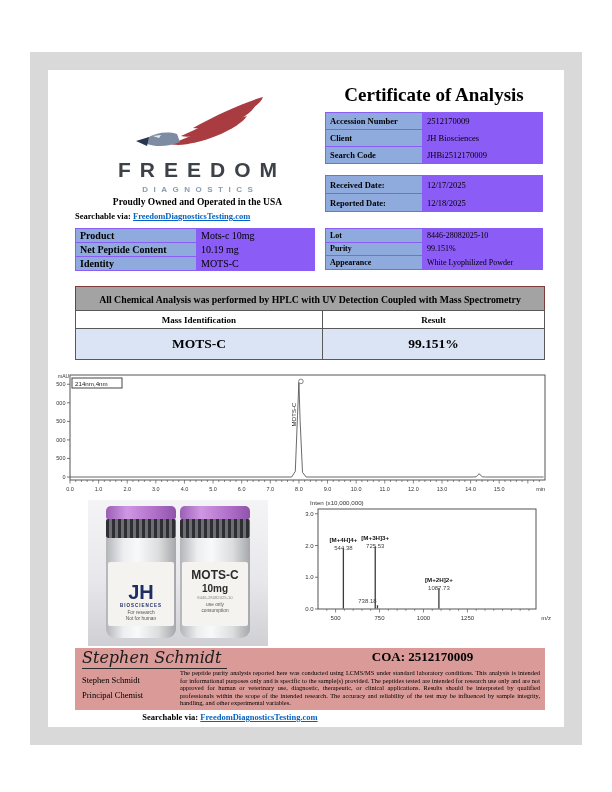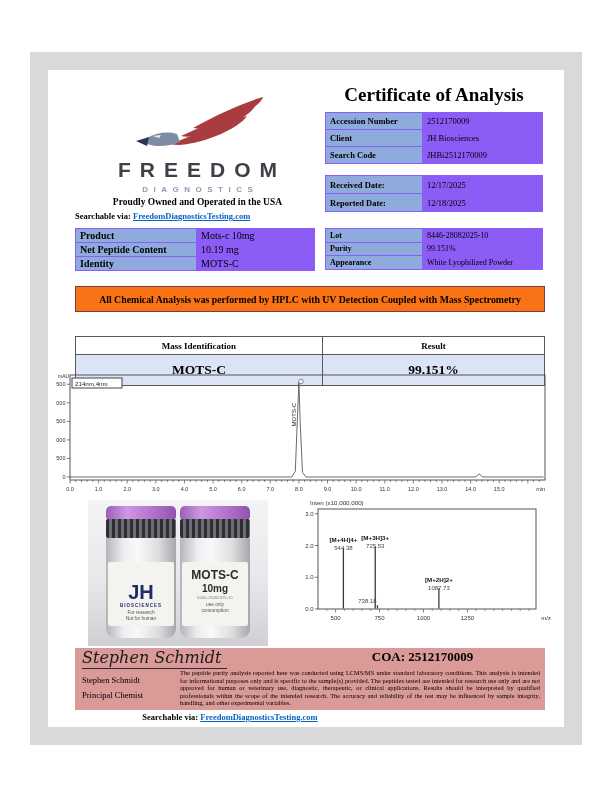--- a/index.html
+++ b/index.html
@@ -24,24 +24,24 @@
   table.info{position:absolute;border-collapse:collapse;table-layout:fixed;}
   table.info td{border:1px solid #8b5cf6;padding:1px 4px;overflow:hidden;white-space:nowrap;}
   td.lbl{background:#8faadc;font-weight:bold;}
   td.val{background:#8b5cf6;}
   .t-acc{left:325px;top:112px;width:218px;}  .t-acc td{font-size:8.5px;height:14px;}
   .t-dates{left:325px;top:175px;width:218px;} .t-dates td{font-size:8.5px;height:15px;}
   .t-prod{left:75px;top:228px;width:240px;}   .t-prod td{font-size:10px;height:10.5px;margin-top:10px;}
   .t-lot{left:325px;top:228px;width:218px;}   .t-lot td{font-size:8px;height:10.5px;}
 
   .banner{left:75px;top:286px;width:470px;height:26px;box-sizing:border-box;
-          background:#f97316;border:1.5px solid #7e3b3b;display:flex;align-items:center;
+          background:#a3a3a3;border:1.5px solid #7e3b3b;display:flex;align-items:center;
           justify-content:center;font-weight:bold;font-size:9.8px;text-align:center;font-family:Liberation Serif, serif;}
 
-  table.mass{position:absolute;left:75px;top:336px;width:470px;border-collapse:collapse;table-layout:fixed;}
+  table.mass{position:absolute;left:75px;top:310px;width:470px;border-collapse:collapse;table-layout:fixed;}
   table.mass td{border:1px solid #595959;text-align:center;}
   .mass-h{background:#fff;font-weight:bold;font-size:9px;height:15px;}
   .mass-v{background:#dbe4f4;font-weight:bold;font-size:13.5px;height:28px;}
 
   .chrom{left:56px;top:370px;width:496px;height:126px;}
   .ms{left:298px;top:497px;width:257px;height:156px;}
 
   
   .photo{left:88px;top:500px;width:180px;height:146px;
          background:linear-gradient(180deg,#f4f4f6 0%,#e8e8ec 55%,#cfcfd4 100%);}

